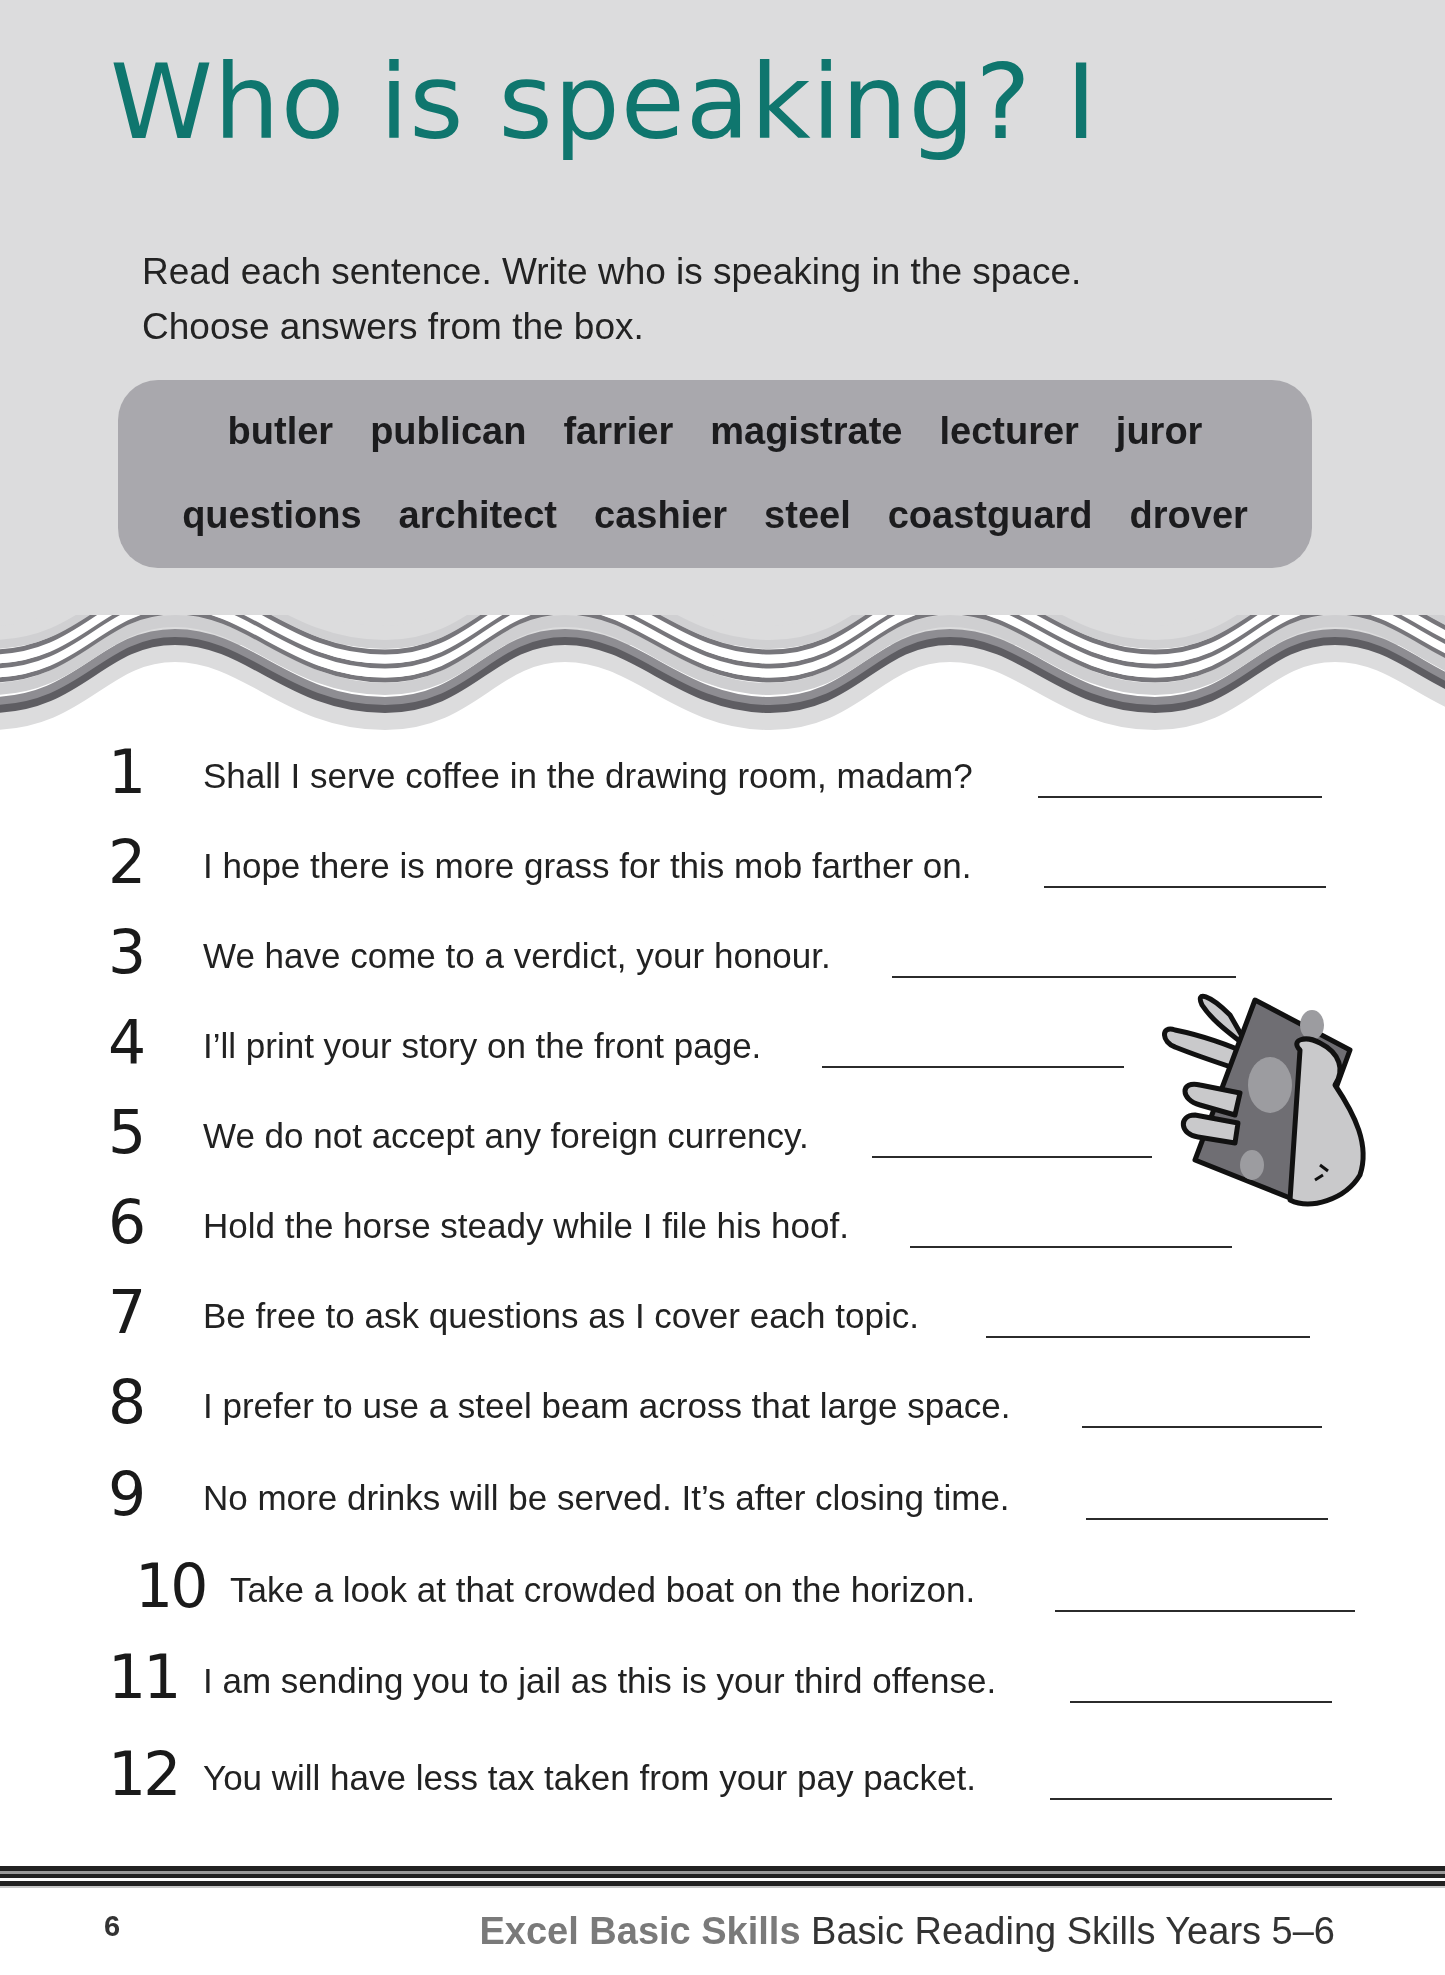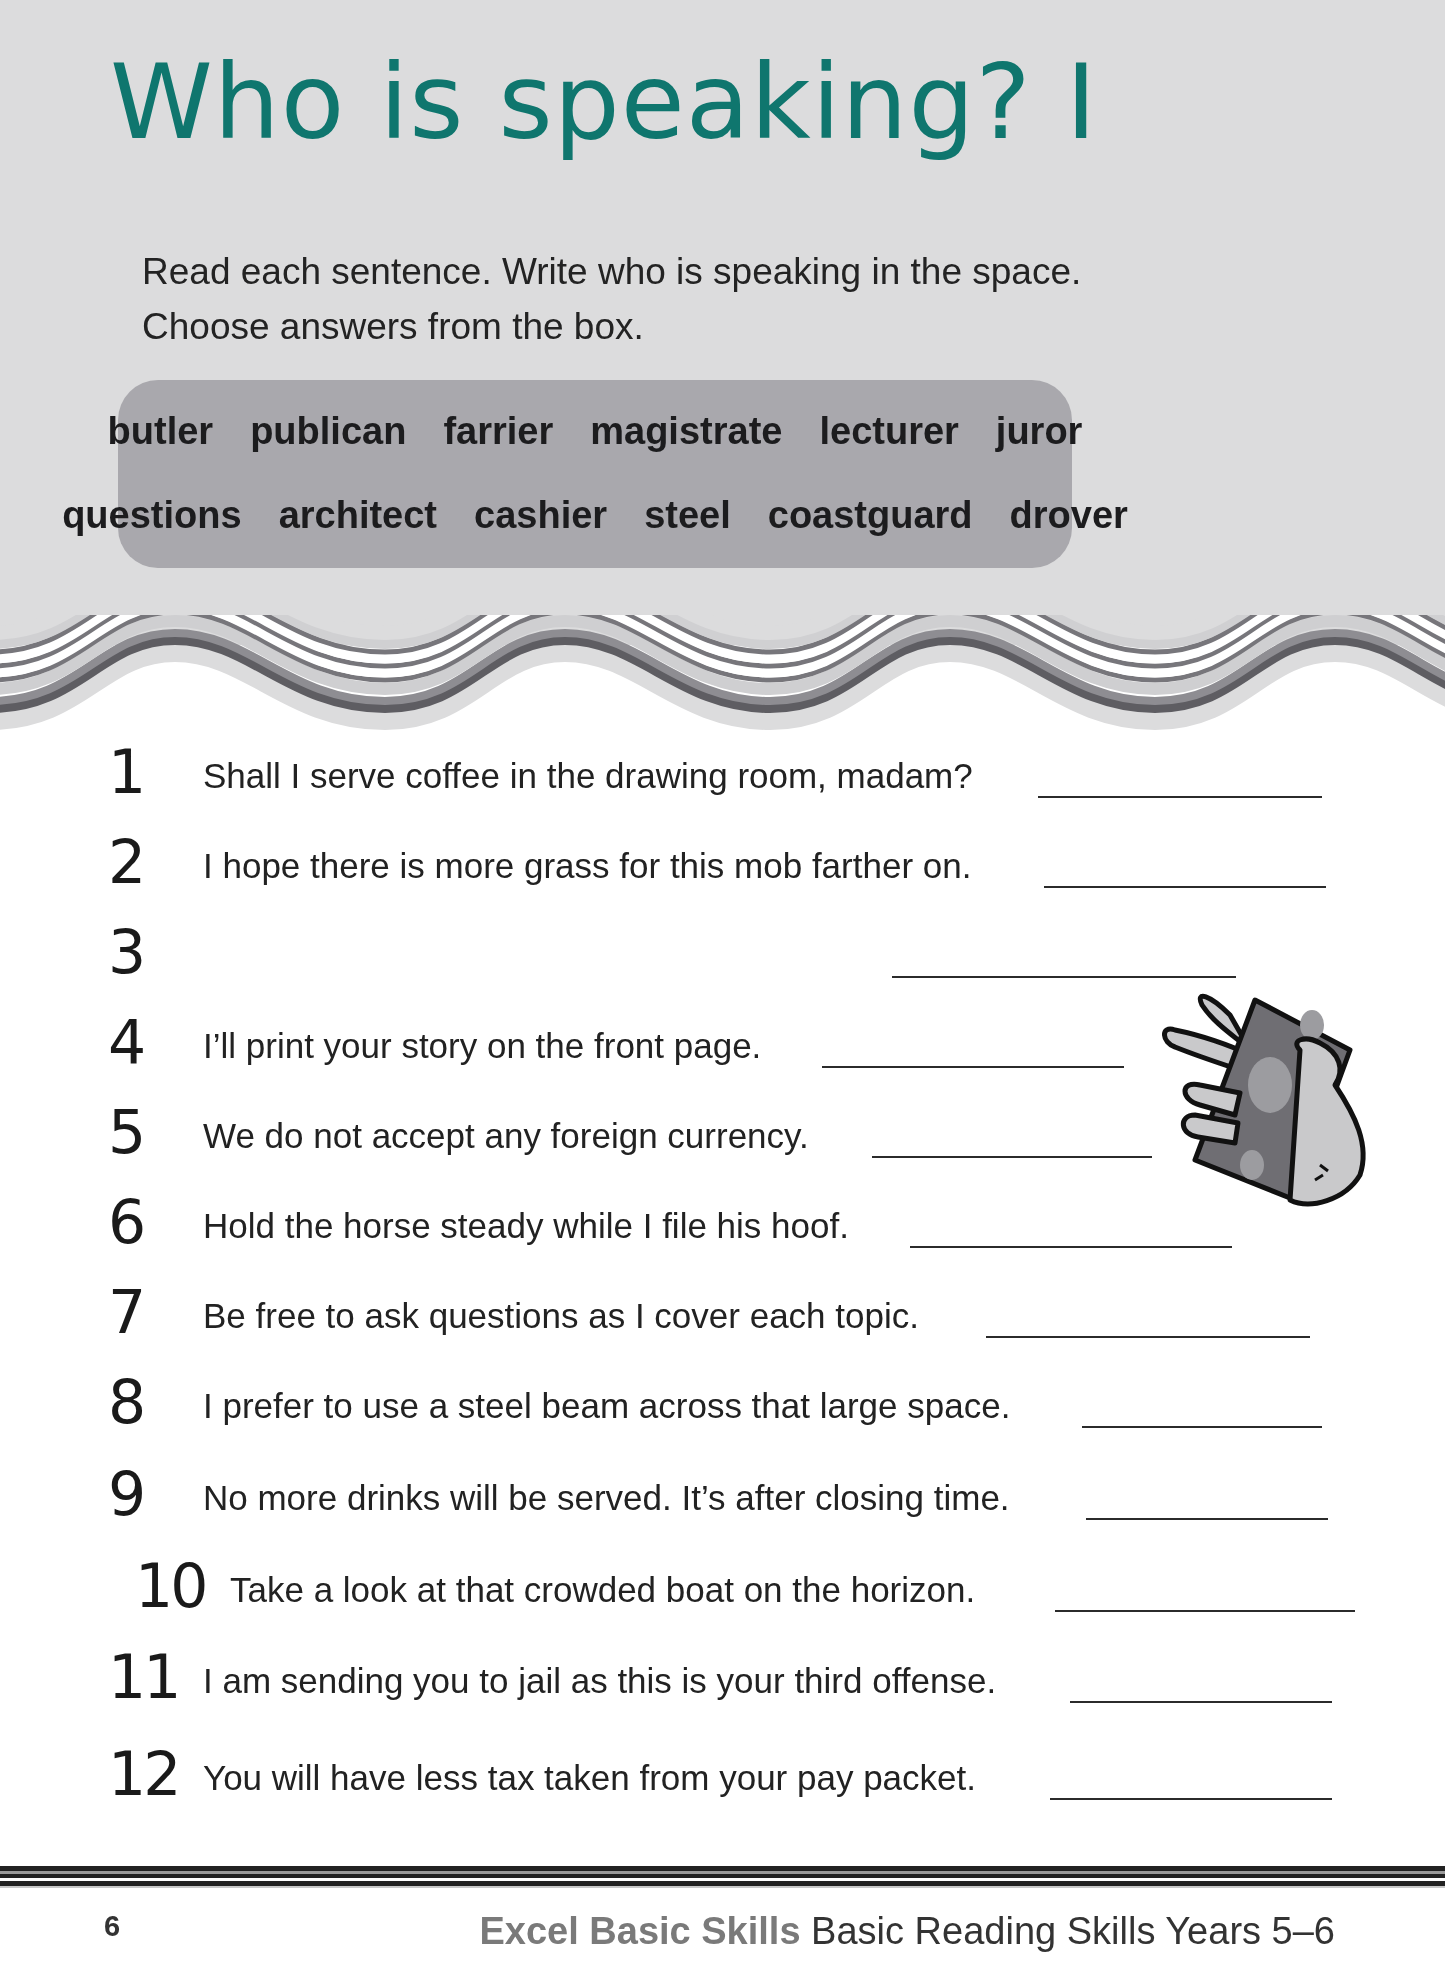--- a/index.html
+++ b/index.html
@@ -17,21 +17,21 @@
     position:absolute; left:110px; top:40px; margin:0;
     font-family:"DejaVu Sans", sans-serif; font-weight:normal;
     font-size:104px; letter-spacing:1px; color:#0f766e; line-height:1.2;
   }
   .instructions {
     position:absolute; left:112px; top:244px; width:1150px;
     font-size:37px; line-height:55px; color:#232323;
   }
   .instructions div { white-space:nowrap;margin-left:30px; }
   .word-box {
-    position:absolute; left:118px; top:380px; width:954px; height:188px;
+    position:absolute; left:118px; top:380px; width:1194px; height:188px;
     background:#a9a8ad; border-radius:40px;
   }
   .word-row {
     position:absolute; left:0; width:100%;
     display:flex; justify-content:center; gap:37px;
     font-weight:bold; font-size:38px; color:#1c1c1e;
   }
   .word-row.r1 { top:30px; }
   .word-row.r2 { top:114px; }
   .q-row { position:absolute; left:0; width:1445px; height:80px; }
@@ -118,20 +118,21 @@
       <span class="q-text">Shall I serve coffee in the drawing room, madam?</span>
       <div class="answer-line" style="left: 1038px; width: 284px; bottom: 4px;"></div>
     </div>
     <div class="q-row" style="top: 812px;">
       <span class="q-num">2</span>
       <span class="q-text">I hope there is more grass for this mob farther on.</span>
       <div class="answer-line" style="left: 1044px; width: 282px; bottom: 4px;"></div>
     </div>
     <div class="q-row" style="top: 902px;">
       <span class="q-num">3</span>
+      <span class="q-text">We have come to a verdict, your honour.</span>
       <div class="answer-line" style="left: 892px; width: 344px; bottom: 4px;"></div>
     </div>
     <div class="q-row" style="top: 992px;">
       <span class="q-num">4</span>
       <span class="q-text">I’ll print your story on the front page.</span>
       <div class="answer-line" style="left: 822px; width: 302px; bottom: 4px;"></div>
     </div>
     <div class="q-row" style="top: 1082px;">
       <span class="q-num">5</span>
       <span class="q-text">We do not accept any foreign currency.</span>

